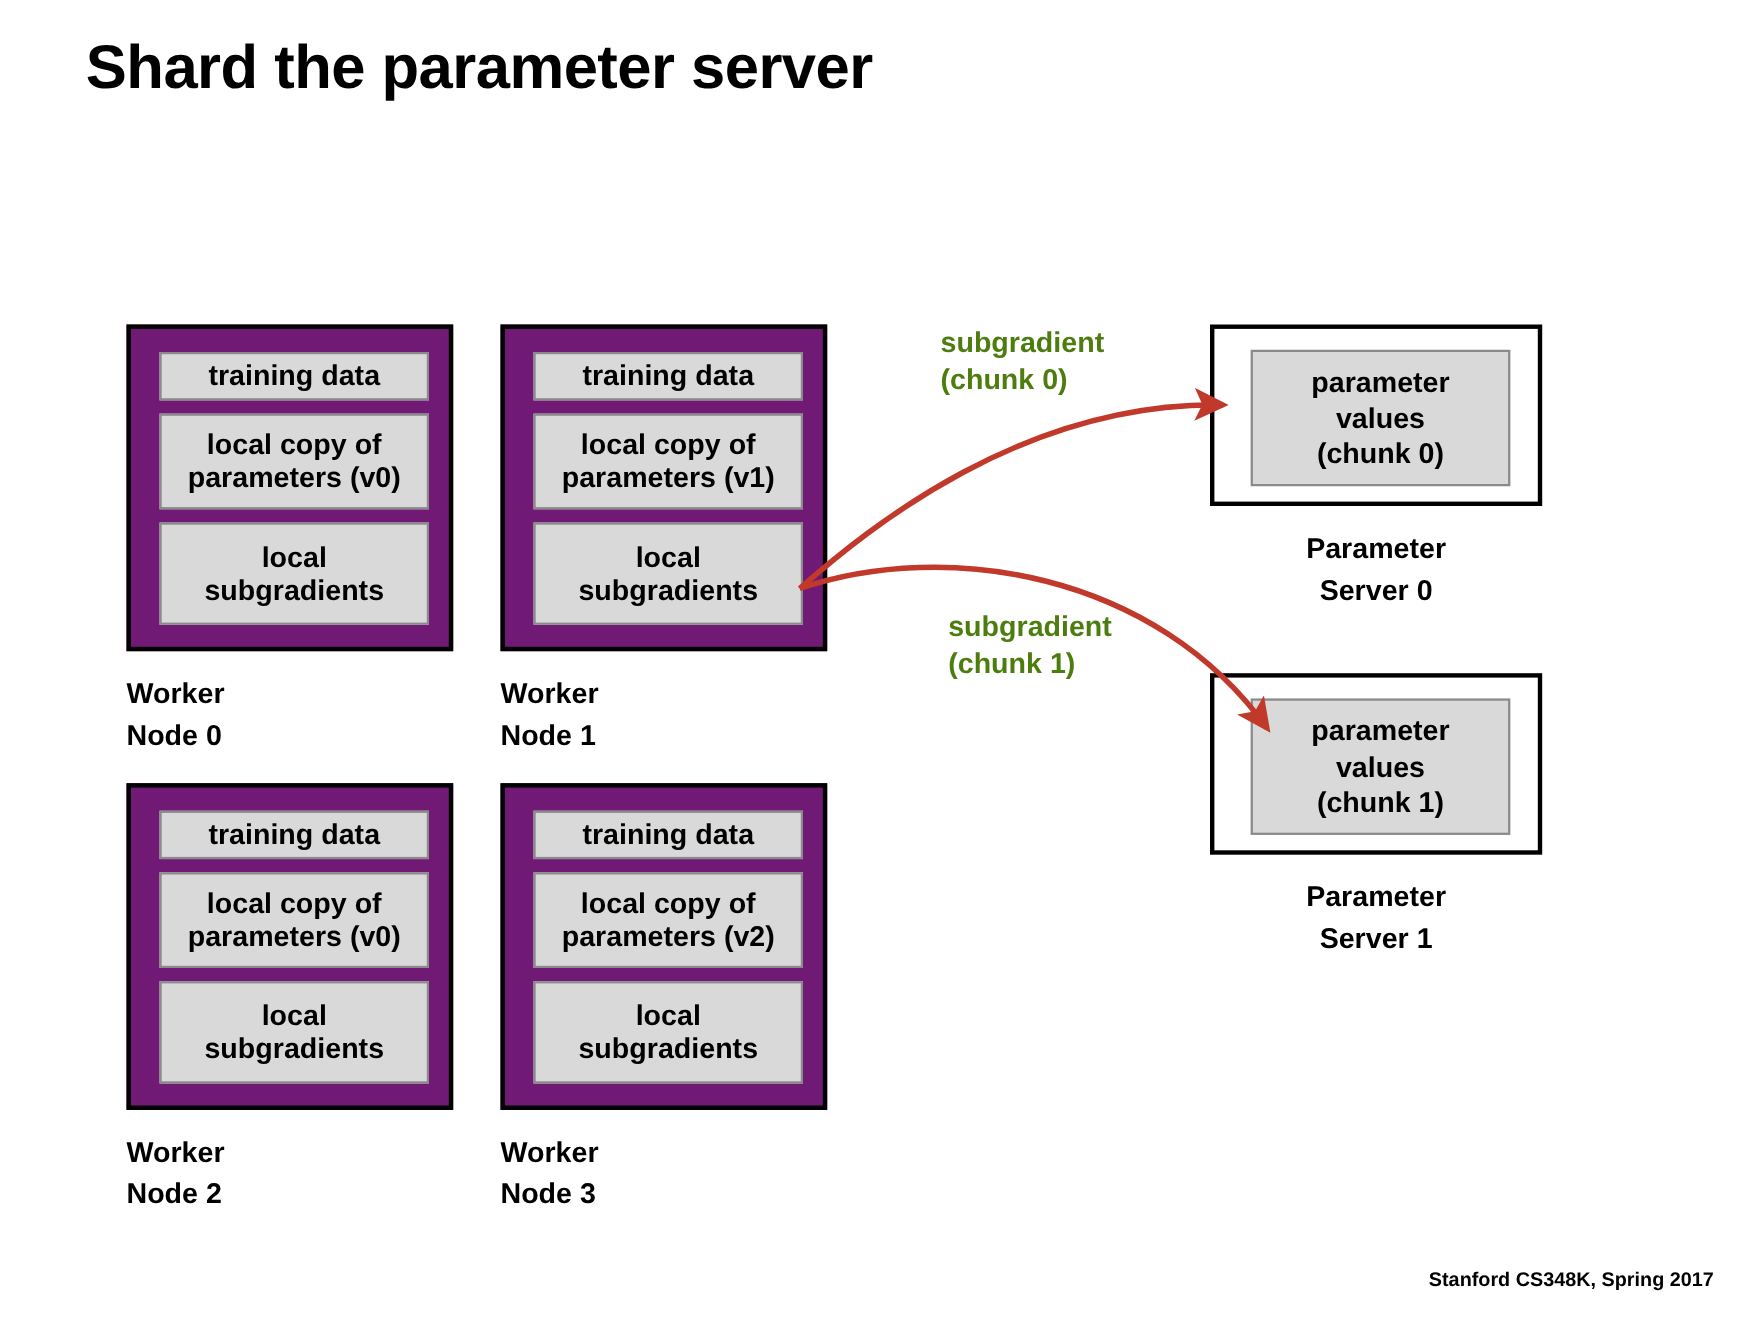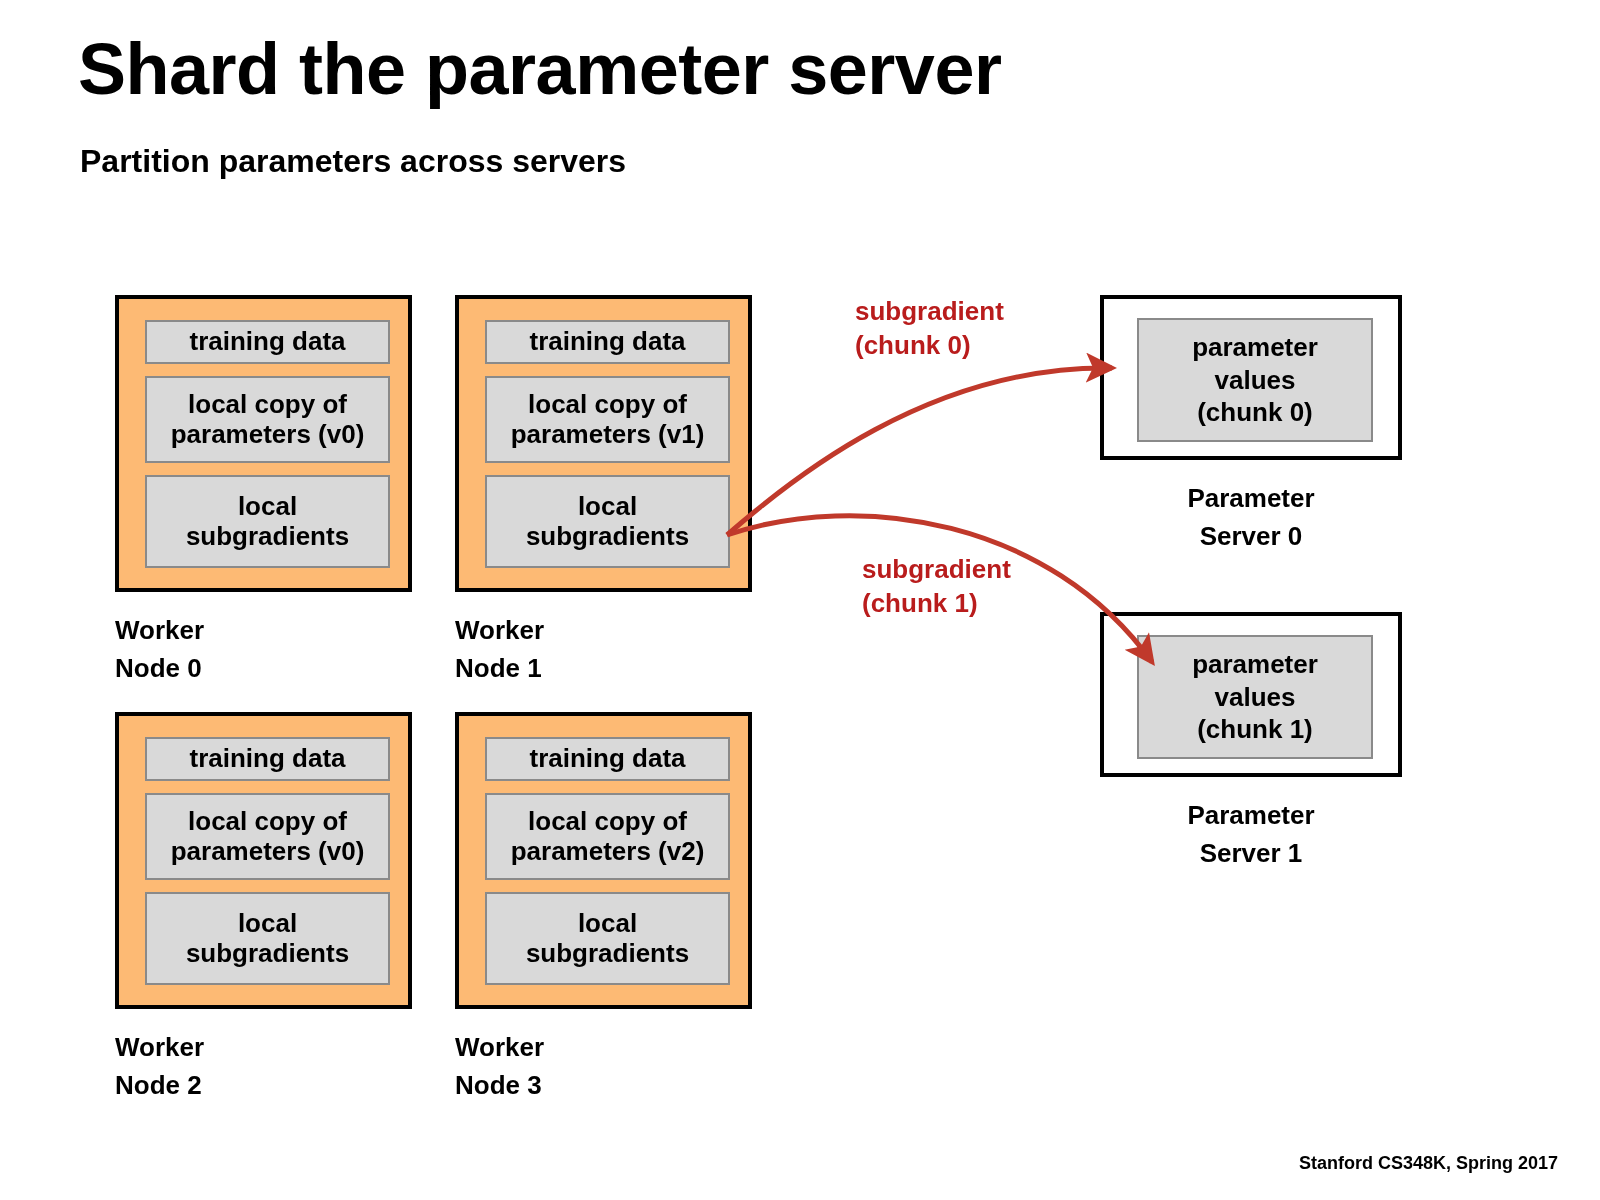--- a/index.html
+++ b/index.html
@@ -18,21 +18,21 @@
   .slide {
     position: relative;
     width: 1600px;
     height: 1200px;
   }
   
   .title {
     position: absolute;
     left: 78px;
     top: 30px;
-    font-size: 72px;
+    font-size: 56px;
     font-weight: bold;
     letter-spacing: -0.5px;
     line-height: 1.1;
   }
   .subtitle1 {
     position: absolute;
     left: 80px;
     top: 143px;
     font-size: 32px;
     font-weight: bold;
@@ -41,21 +41,21 @@
     position: absolute;
     left: 80px;
     top: 203px;
     font-size: 32px;
     font-weight: bold;
   }
   
   .worker-box {
     position: absolute;
     border: 4px solid #000000;
-    background: #fdba74;
+    background: #701a75;
     box-sizing: border-box;
   }
   .inner-box {
     position: absolute;
     border: 2px solid #8a8a8a;
     background: #d9d9d9;
     box-sizing: border-box;
     display: flex;
     align-items: center;
     justify-content: center;
@@ -96,21 +96,21 @@
     position: absolute;
     text-align: center;
     font-size: 26px;
     font-weight: bold;
     line-height: 1.45;
     white-space: pre-line;
   }
   
   .arrow-label {
     position: absolute;
-    color: #b91c1c;
+    color: #4d7c0f;
     font-size: 26px;
     font-weight: bold;
     line-height: 1.3;
     white-space: pre-line;
     text-align: left;
   }
   
   .note {
     position: absolute;
     left: 812px;
@@ -135,21 +135,20 @@
     height: 1200px;
     pointer-events: none;
   }
 </style>
 </head>
 <body>
 
 <div class="slide">
 
   <div class="title">Shard the parameter server</div>
-  <div class="subtitle1">Partition parameters across servers</div>
 
   <div class="worker-box" style="left:115px; top:295px; width:297px; height:297px;">
     <div class="inner-box" style="left:26px; top:21px; width:245px; height:44px;">training data</div>
     <div class="inner-box" style="left:26px; top:77px; width:245px; height:87px; white-space:pre-line;">local copy of
 parameters (v0)</div>
     <div class="inner-box" style="left:26px; top:176px; width:245px; height:93px; white-space:pre-line;">local
 subgradients</div>
   </div>
   <div class="node-caption" style="left:115px; top:612px; width:297px;">Worker
 Node 0</div>

